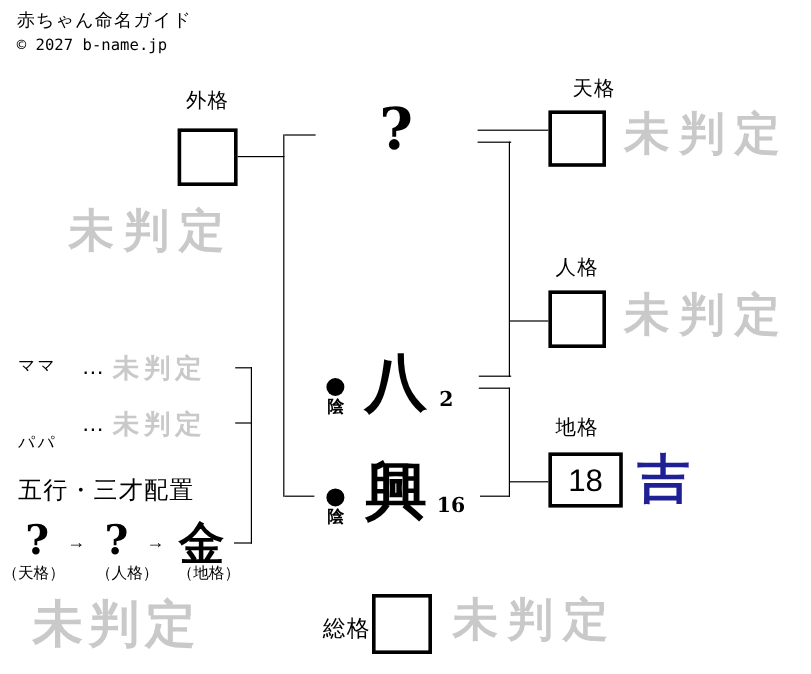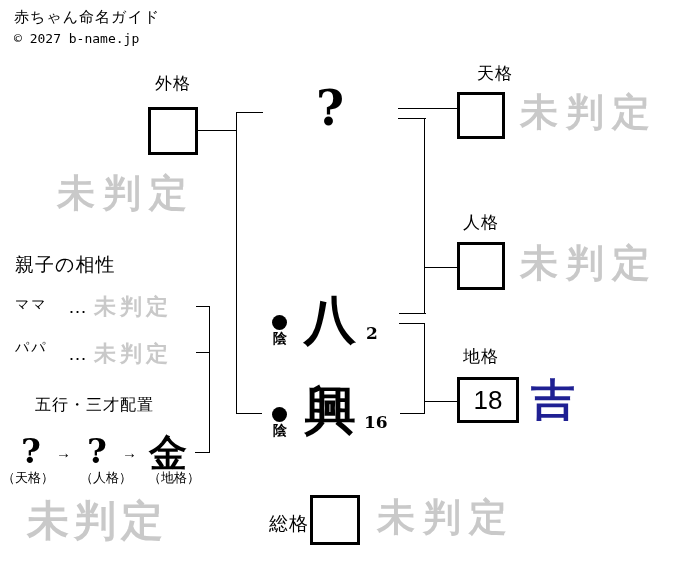--- a/index.html
+++ b/index.html
@@ -96,36 +96,35 @@
   <div class="abs kichi" style="left:531px;top:378px;">吉</div>
   <div class="abs hline" style="left:399px;top:323px;width:26px;"></div>
   <div class="abs vline" style="left:424px;top:323px;height:91px;"></div>
   <div class="abs hline" style="left:425px;top:401px;width:32px;"></div>
   <div class="abs hline" style="left:400px;top:413px;width:25px;"></div>
 
   <div class="abs section-title" style="left:254px;top:511px;margin-left:15px;">総格</div>
   <div class="abs kaku-box" style="left:310px;top:495px;width:50px;height:50px;"></div>
   <div class="abs watermark wm-lg" style="left:377px;top:498px;">未判定</div>
 
-  <div class="abs section-title" style="left:15px;top:252px;">親子の相性</div>
 
   <div class="abs compat-label" style="left:15px;top:296px;">ママ</div>
   <div class="abs compat-dots" style="left:68px;top:296px;">…</div>
   <div class="abs watermark wm-sm" style="left:94px;top:296px;">未判定</div>
 
-  <div class="abs compat-label" style="left:15px;top:339px;text-align:right;">パパ</div>
+  <div class="abs compat-label" style="left:15px;top:360px;text-align:right;">パパ</div>
   <div class="abs compat-dots" style="left:68px;top:343px;">…</div>
   <div class="abs watermark wm-sm" style="left:94px;top:343px;">未判定</div>
 
   <div class="abs vline" style="left:209px;top:306px;height:147px;"></div>
   <div class="abs hline" style="left:196px;top:306px;width:14px;"></div>
   <div class="abs hline" style="left:196px;top:352px;width:14px;"></div>
   <div class="abs hline" style="left:195px;top:452px;width:15px;"></div>
 
-  <div class="abs section-title" style="left:15px;top:395px;font-size:16px;margin-left:20px;">五行・三才配置</div>
+  <div class="abs section-title" style="left:15px;top:395px;font-size:20px;">五行・三才配置</div>
 
   <div class="abs sansai-el" style="left:14px;top:434px;width:34px;">?</div>
   <div class="abs sansai-arrow" style="left:56px;top:444px;">→</div>
   <div class="abs sansai-el" style="left:80px;top:434px;width:34px;">?</div>
   <div class="abs sansai-arrow" style="left:122px;top:444px;">→</div>
   <div class="abs sansai-el" style="left:145px;top:434px;width:46px;font-size:38px;">金</div>
 
   <div class="abs sansai-sub" style="left:2px;top:469px;">（天格）</div>
   <div class="abs sansai-sub" style="left:80px;top:469px;">（人格）</div>
   <div class="abs sansai-sub" style="left:148px;top:469px;">（地格）</div>

